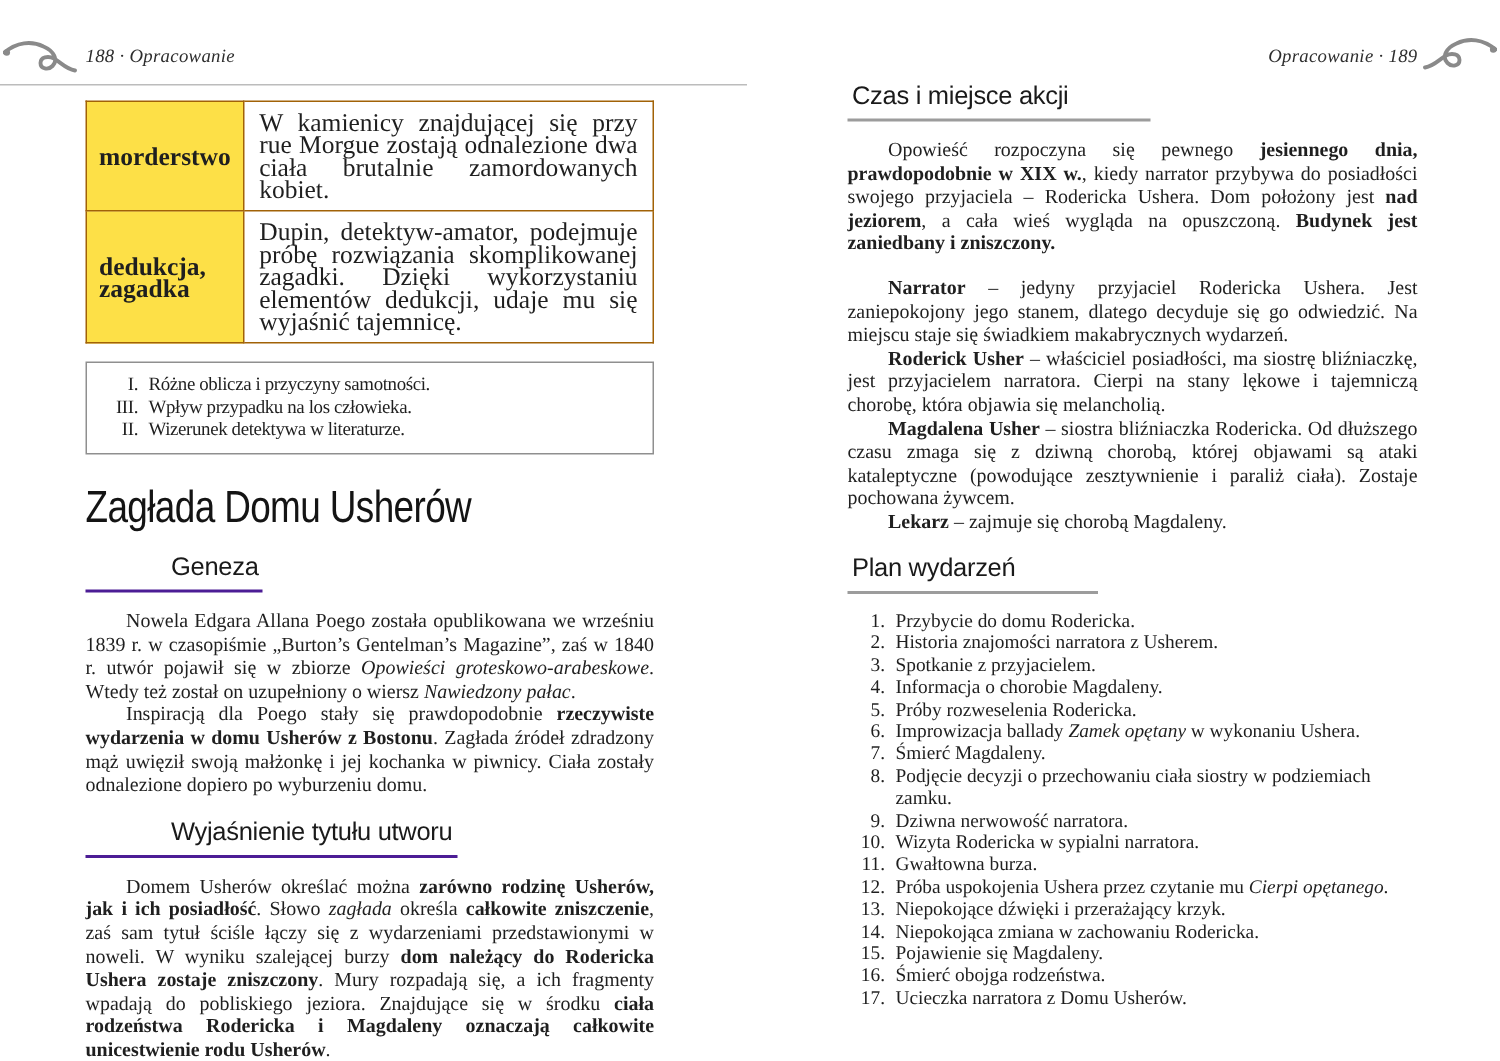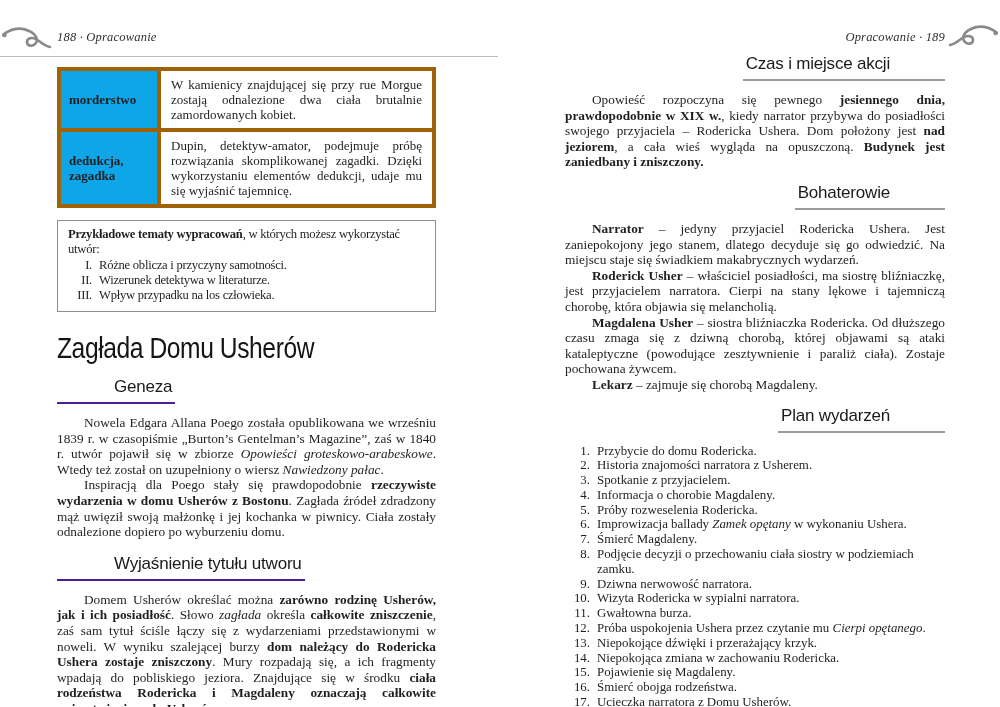--- a/index.html
+++ b/index.html
@@ -16,41 +16,41 @@
            letter-spacing:.2px;color:#2e2e2e;}
   .rh-left{left:57px;}
   .rh-right{right:55px;}
   .runhead-rule{position:absolute;top:56px;left:0;width:498px;height:1px;background:#bcbcbc;}
 
   .content-l{padding:67px 64px 0 57px;}
   .content-r{padding:55px 55px 0 65px;}
 
   
   table.motifs{border-collapse:collapse;width:100%;}
-  .motifs td{border:4px solid #a16207;vertical-align:middle;font-size:13px;
+  .motifs td{border:1px solid #a16207;vertical-align:middle;font-size:17px;
              line-height:15px;padding:6px 10px;}
-  .motifs td.term{background:#0ea5e9;font-weight:bold;width:80px;padding:6px 8px;}
+  .motifs td.term{background:#fde047;font-weight:bold;width:80px;padding:6px 8px;}
   .motifs td.desc{text-align:justify;}
 
   
   .topics-box{border:1px solid #8f8f8f;margin-top:12px;padding:6px 10px 8px 10px;
               font-size:12.6px;line-height:15px;letter-spacing:-.25px;}
   .topics-box p{margin:0;}
   .topics-list{list-style:none;margin:1px 0 0;padding:0;}
   .topics-list li{display:flex;}
   .rn{width:24px;text-align:right;margin-right:7px;flex:none;}
 
   
   .main-title{margin:21px 0 0;font-family:"Liberation Sans",sans-serif;font-weight:400;
               font-size:30px;line-height:30px;color:#141414;letter-spacing:-.5px;}
   .main-title .cond{display:inline-block;transform:scaleX(.82);transform-origin:0 50%;white-space:nowrap;}
   h2.sh{margin:0;font-family:"Liberation Sans",sans-serif;font-weight:400;font-size:17px;
         font-stretch:condensed;letter-spacing:-.2px;color:#1a1a1a;line-height:17px;}
   .sh-left{display:inline-block;margin-left:-57px;padding:0 3px 7px 57px;border-bottom:2px solid #4c1d95;}
-  .sh-right-wrap{text-align:right;}
+  .sh-right-wrap{}
   .sh-right{display:inline-block;margin-right:-55px;padding:0 55px 7px 3px;border-bottom:2px solid #9c9c9c;}
 
   .sec{margin-top:15px;}
   .sec-title-gap{margin-top:14px;}
 
   
   .body{margin:0;font-size:13.3px;line-height:15.6px;text-align:justify;}
   .first{margin-top:11px;}
   .ind{text-indent:27px;}
   .b{font-weight:bold;}
@@ -86,33 +86,32 @@
             <td class="desc">W kamienicy znajdującej się przy rue Morgue zostają odnalezione dwa ciała brutalnie zamordowanych kobiet.</td>
           </tr>
           <tr>
             <td class="term">dedukcja, zagadka</td>
             <td class="desc">Dupin, detektyw-amator, podejmuje próbę rozwiązania skomplikowanej zagadki. Dzięki wykorzystaniu elementów dedukcji, udaje mu się wyjaśnić tajemnicę.</td>
           </tr>
         </tbody>
       </table>
 
       <div class="topics-box">
-        <p><b>Przykładowe tematy wypracowań</b><span>, w których możesz wykorzystać utwór:</span></p>
         <ul class="topics-list">
           <li>
               <span class="rn">I.</span>
               <span>Różne oblicza i przyczyny samotności.</span>
             </li>
           <li>
+              <span class="rn">III.</span>
+              <span>Wpływ przypadku na los człowieka.</span>
+            </li>
+          <li>
               <span class="rn">II.</span>
               <span>Wizerunek detektywa w literaturze.</span>
-            </li>
-          <li>
-              <span class="rn">III.</span>
-              <span>Wpływ przypadku na los człowieka.</span>
             </li>
         </ul>
       </div>
 
       <h1 class="main-title"><span class="cond">Zagłada Domu Usherów</span></h1>
 
       <div class="sec">
         <h2 class="sh sh-left">Geneza</h2>
         <p class="body ind first"><span>Nowela Edgara Allana Poego została opublikowana we wrześniu 1839 r. w czasopiśmie „Burton’s Gentelman’s Magazine”, zaś w 1840 r. utwór pojawił się w zbiorze </span><span class="i">Opowieści groteskowo-arabeskowe</span><span>. Wtedy też został on uzupełniony o wiersz </span><span class="i">Nawiedzony pałac</span><span>.</span></p>
         <p class="body ind"><span>Inspiracją dla Poego stały się prawdopodobnie </span><span class="b">rzeczywiste wydarzenia w domu Usherów z Bostonu</span><span>. Zagłada źródeł zdradzony mąż uwięził swoją małżonkę i jej kochanka w piwnicy. Ciała zostały odnalezione dopiero po wyburzeniu domu.</span></p>
@@ -138,21 +137,20 @@
     <div class="runhead rh-right">Opracowanie · 189</div>
 
     <div class="content-r">
 
       <div>
         <div class="sh-right-wrap"><h2 class="sh sh-right">Czas i miejsce akcji</h2></div>
         <p class="body ind first"><span>Opowieść rozpoczyna się pewnego </span><span class="b">jesiennego dnia, prawdopodobnie w XIX w.</span><span>, kiedy narrator przybywa do posiadłości swojego przyjaciela – Rodericka Ushera. Dom położony jest </span><span class="b">nad jeziorem</span><span>, a cała wieś wygląda na opuszczoną. </span><span class="b">Budynek jest zaniedbany i zniszczony.</span></p>
       </div>
 
       <div class="sec-title-gap">
-        <div class="sh-right-wrap"><h2 class="sh sh-right">Bohaterowie</h2></div>
         <p class="body ind first"><span class="b">Narrator</span><span> – jedyny przyjaciel Rodericka Ushera. Jest zaniepokojony jego stanem, dlatego decyduje się go odwiedzić. Na miejscu staje się świadkiem makabrycznych wydarzeń.</span></p>
         <p class="body ind"><span class="b">Roderick Usher</span><span> – właściciel posiadłości, ma siostrę bliźniaczkę, jest przyjacielem narratora. Cierpi na stany lękowe i tajemniczą chorobę, która objawia się melancholią.</span></p>
         <p class="body ind"><span class="b">Magdalena Usher</span><span> – siostra bliźniaczka Rodericka. Od dłuższego czasu zmaga się z dziwną chorobą, której objawami są ataki kataleptyczne (powodujące zesztywnienie i paraliż ciała). Zostaje pochowana żywcem.</span></p>
         <p class="body ind"><span class="b">Lekarz</span><span> – zajmuje się chorobą Magdaleny.</span></p>
       </div>
 
       <div class="sec-title-gap">
         <div class="sh-right-wrap"><h2 class="sh sh-right">Plan wydarzeń</h2></div>
         <ol class="plan">
           <li>

